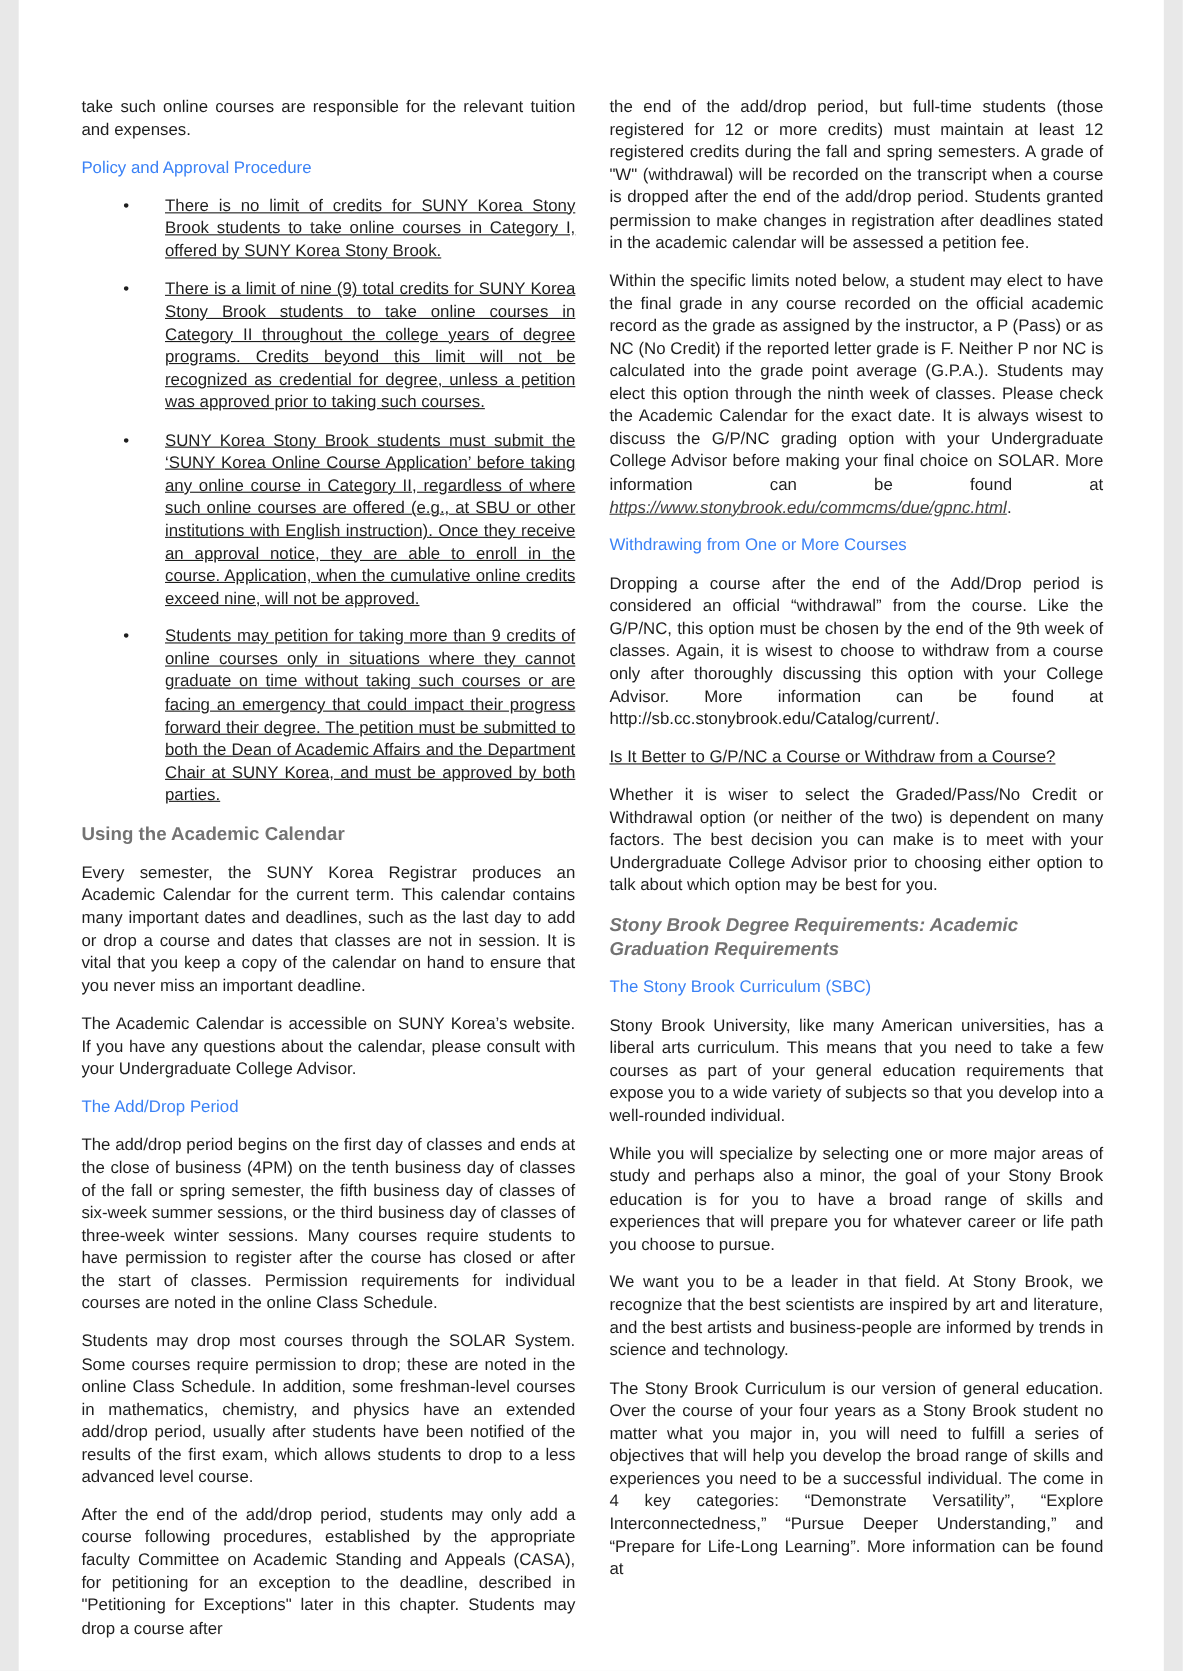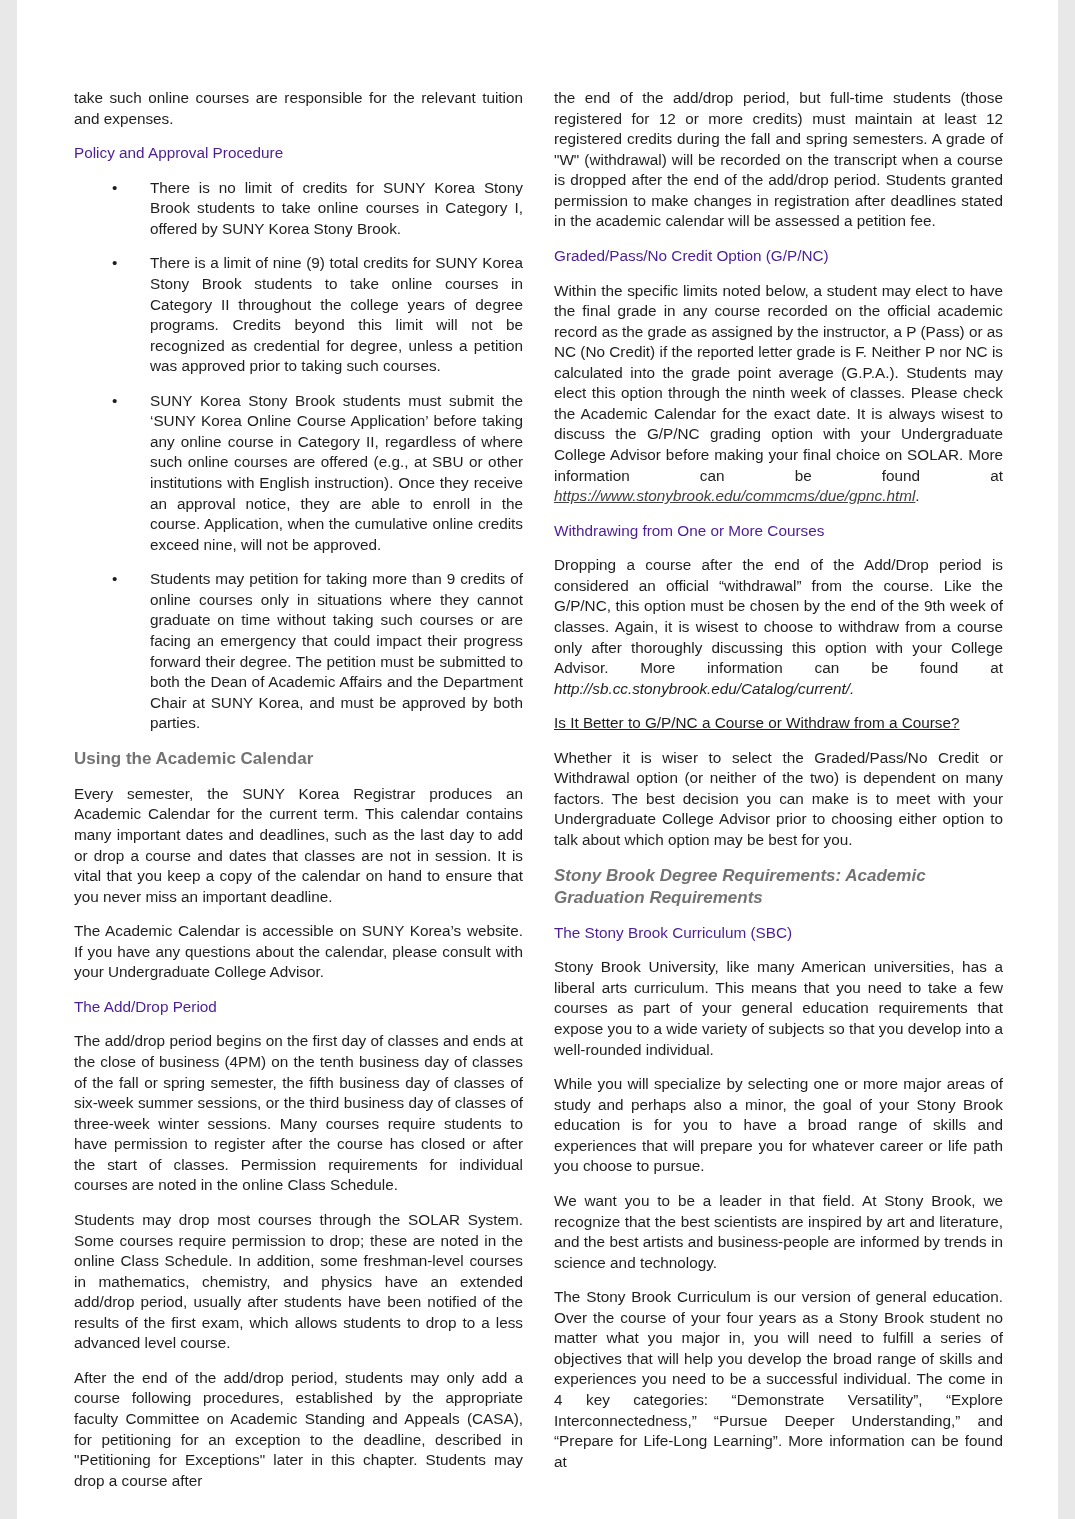--- a/index.html
+++ b/index.html
@@ -14,41 +14,41 @@
     font-family: "Liberation Sans", "DejaVu Sans", sans-serif;
     font-size: 15.3px;
     line-height: 1.345;
     color: #1e1e1e;
     overflow: hidden;
   }
   .columns { display: flex; gap: 31px; }
   .col { flex: 1 1 0; min-width: 0; }
   .col p { margin: 0 0 14px 0; text-align: justify; }
   .carryover { margin-left: 76px; }
-  .subheading { color: #4c1d95; text-align: left !important; margin: 0 0 14px 0; }
+  .subheading { color: #3b82f6; text-align: left !important; margin: 0 0 14px 0; }
   .section-heading {
     font-weight: bold;
     font-size: 17px;
     line-height: 1.3;
     color: #737373;
     text-align: left !important;
     margin: 2px 0 13px 0;
   }
   .degree-heading { margin-top: 52px; font-style: italic; }
   .underline-heading {
     text-decoration: underline;
     text-align: left !important;
     margin: 0 0 16px 0;
   }
   ul.bullets { list-style: none; margin: 0; padding: 0; }
   ul.bullets li { display: flex; margin: 0 0 14px 0; }
   .bullet-marker { flex: 0 0 38px; margin-left: 38px; text-align: left; }
-  .bullet-text { flex: 1 1 auto; text-align: justify; }
+  .bullet-text { flex: 1 1 auto; text-align: justify; text-decoration: underline; }
   a.doc-link { color: #404040; font-style: italic; text-decoration: underline; }
-  .italic-url { font-style: italic; }
+  .italic-url { }
   .ragged { text-align: right; }
   .footer {
     position: absolute;
     left: 57px;
     right: 55px;
     top: 1535px;
     border-top: 1.5px solid #454545;
     padding-top: 18px;
     font-size: 14.8px;
     color: #1e1e1e;
@@ -94,21 +94,20 @@
 
       <p class="subheading">The Add/Drop Period</p>
       <p>The add/drop period begins on the first day of classes and ends at the close of business (4PM) on the tenth business day of classes of the fall or spring semester, the fifth business day of classes of six-week summer sessions, or the third business day of classes of three-week winter sessions. Many courses require students to have permission to register after the course has closed or after the start of classes. Permission requirements for individual courses are noted in the online Class Schedule.</p>
       <p>Students may drop most courses through the SOLAR System. Some courses require permission to drop; these are noted in the online Class Schedule. In addition, some freshman-level courses in mathematics, chemistry, and physics have an extended add/drop period, usually after students have been notified of the results of the first exam, which allows students to drop to a less advanced level course.</p>
       <p>After the end of the add/drop period, students may only add a course following procedures, established by the appropriate faculty Committee on Academic Standing and Appeals (CASA), for petitioning for an exception to the deadline, described in "Petitioning for Exceptions" later in this chapter. Students may drop a course after</p>
     </div>
 
     <div class="col">
       <p>the end of the add/drop period, but full-time students (those registered for 12 or more credits) must maintain at least 12 registered credits during the fall and spring semesters. A grade of "W" (withdrawal) will be recorded on the transcript when a course is dropped after the end of the add/drop period. Students granted permission to make changes in registration after deadlines stated in the academic calendar will be assessed a petition fee.</p>
 
-      <p class="subheading">Graded/Pass/No Credit Option (G/P/NC)</p>
       <p><span>Within the specific limits noted below, a student may elect to have the final grade in any course recorded on the official academic record as the grade as assigned by the instructor, a P (Pass) or as NC (No Credit) if the reported letter grade is F. Neither P nor NC is calculated into the grade point average (G.P.A.). Students may elect this option through the ninth week of classes. Please check the Academic Calendar for the exact date. It is always wisest to discuss the G/P/NC grading option with your Undergraduate College Advisor before making your final choice on SOLAR. More information can be found at </span><a class="doc-link" href="#">https://www.stonybrook.edu/commcms/due/gpnc.html</a><span>.</span></p>
 
       <p class="subheading">Withdrawing from One or More Courses</p>
       <p><span>Dropping a course after the end of the Add/Drop period is considered an official “withdrawal” from the course. Like the G/P/NC, this option must be chosen by the end of the 9th week of classes. Again, it is wisest to choose to withdraw from a course only after thoroughly discussing this option with your College Advisor. More information can be found at </span><span class="italic-url">http://sb.cc.stonybrook.edu/Catalog/current/.</span></p>
 
       <p class="underline-heading">Is It Better to G/P/NC a Course or Withdraw from a Course?</p>
       <p>Whether it is wiser to select the Graded/Pass/No Credit or Withdrawal option (or neither of the two) is dependent on many factors. The best decision you can make is to meet with your Undergraduate College Advisor prior to choosing either option to talk about which option may be best for you.</p>
 
       <p class="section-heading degree-heading">Stony Brook Degree Requirements: Academic Graduation Requirements</p>
 

